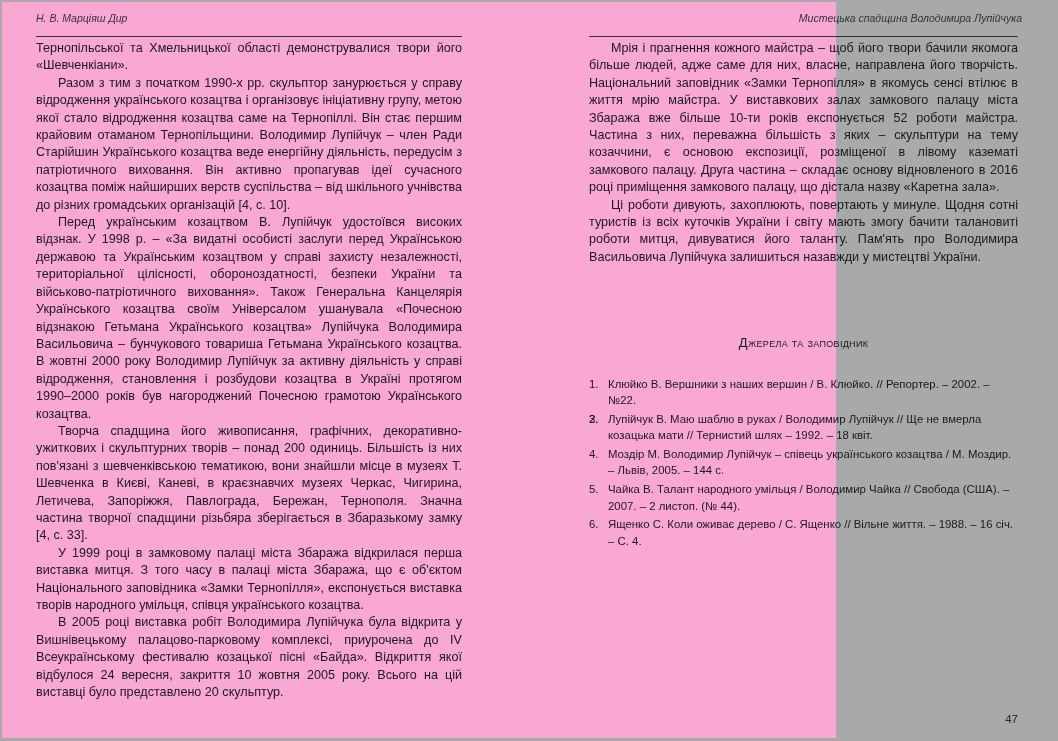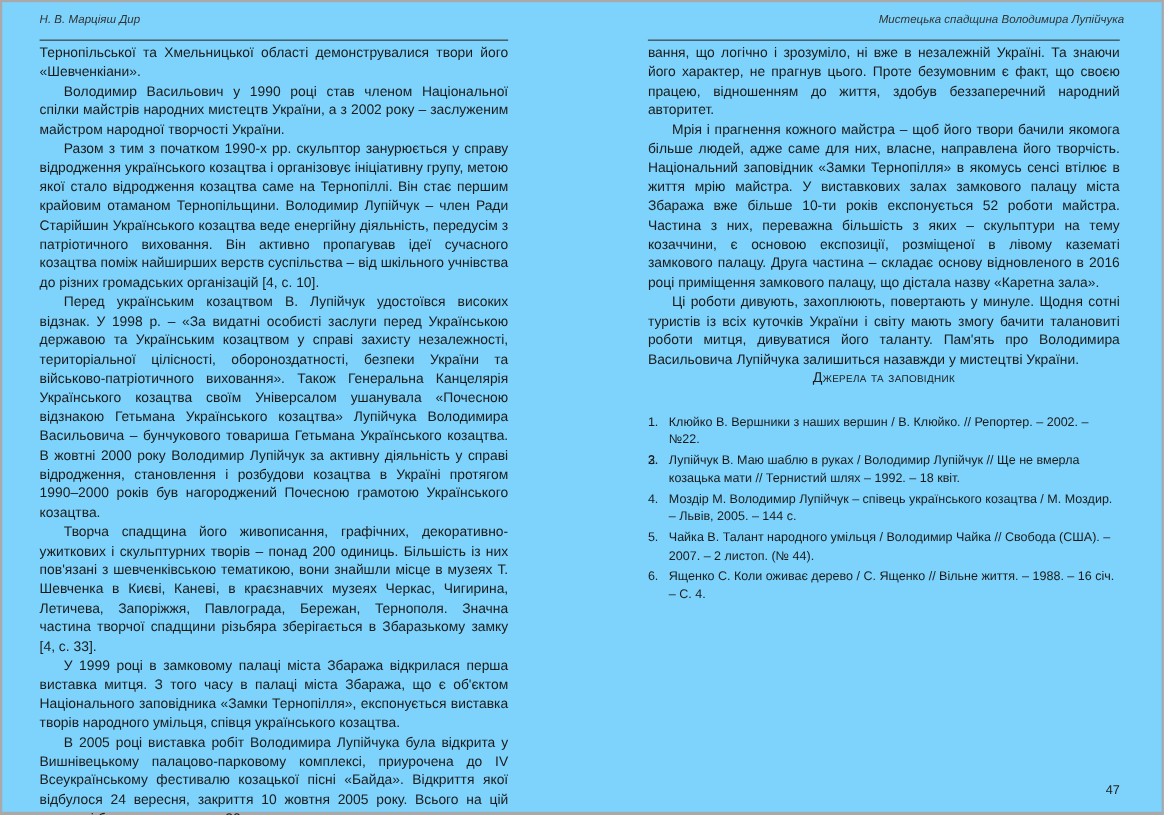--- a/index.html
+++ b/index.html
@@ -3,22 +3,22 @@
 <meta charset="utf-8">
 <style>
   html, body { margin: 0; padding: 0; }
   body {
     width: 1058px; height: 741px; overflow: hidden;
     background: #a9a9a9;
     font-family: "Liberation Sans", sans-serif;
     color: #1a1a1a;
   }
   .spread {
-    position: absolute; left: 2px; top: 2px; width: 1054px; height: 736px;
-    background: #7dd3fc;
+    position: absolute; left: 2px; top: 2px; width: 834px; height: 736px;
+    background: #f9a8d4;
   }
   .page { position: absolute; top: 0; height: 736px; }
   .page.left { left: 0; width: 527px; }
   .page.right { left: 527px; width: 527px; }
 
   .running-head {
     position: absolute; top: 10px;
     font-size: 10.5px; font-style: italic; color: #333;
   }
   .page.left .running-head { left: 34px; }
@@ -64,36 +64,34 @@
 </head>
 <body>
 
 <div class="spread">
 
   <div class="page left">
     <div class="running-head">Н. В. Марціяш Дир</div>
     <div class="head-rule"></div>
     <div class="body-text">
       <p class="noindent">Тернопільської та Хмельницької області демонструвалися твори його «Шевченкіани».</p>
-      <p>Володимир Васильович у 1990 році став членом Національної спілки майстрів народних мистецтв України, а з 2002 року – заслуженим майстром народної творчості України.</p>
       <p>Разом з тим з початком 1990-х рр. скульптор занурюється у справу відродження українського козацтва і організовує ініціативну групу, метою якої стало відродження козацтва саме на Тернопіллі. Він стає першим крайовим отаманом Тернопільщини. Володимир Лупійчук – член Ради Старійшин Українського козацтва веде енергійну діяльність, передусім з патріотичного виховання. Він активно пропагував ідеї сучасного козацтва поміж найширших верств суспільства – від шкільного учнівства до різних громадських організацій [4, с. 10].</p>
       <p>Перед українським козацтвом В. Лупійчук удостоївся високих відзнак. У 1998 р. – «За видатні особисті заслуги перед Українською державою та Українським козацтвом у справі захисту незалежності, територіальної цілісності, обороноздатності, безпеки України та військово-патріотичного виховання». Також Генеральна Канцелярія Українського козацтва своїм Універсалом ушанувала «Почесною відзнакою Гетьмана Українського козацтва» Лупійчука Володимира Васильовича – бунчукового товариша Гетьмана Українського козацтва. В жовтні 2000 року Володимир Лупійчук за активну діяльність у справі відродження, становлення і розбудови козацтва в Україні протягом 1990–2000 років був нагороджений Почесною грамотою Українського козацтва.</p>
       <p>Творча спадщина його живописання, графічних, декоративно-ужиткових і скульптурних творів – понад 200 одиниць. Більшість із них пов'язані з шевченківською тематикою, вони знайшли місце в музеях Т. Шевченка в Києві, Каневі, в краєзнавчих музеях Черкас, Чигирина, Летичева, Запоріжжя, Павлограда, Бережан, Тернополя. Значна частина творчої спадщини різьбяра зберігається в Збаразькому замку [4, с. 33].</p>
       <p>У 1999 році в замковому палаці міста Збаража відкрилася перша виставка митця. З того часу в палаці міста Збаража, що є об'єктом Національного заповідника «Замки Тернопілля», експонується виставка творів народного умільця, співця українського козацтва.</p>
       <p>В 2005 році виставка робіт Володимира Лупійчука була відкрита у Вишнівецькому палацово-парковому комплексі, приурочена до IV Всеукраїнському фестивалю козацької пісні «Байда». Відкриття якої відбулося 24 вересня, закриття 10 жовтня 2005 року. Всього на цій виставці було представлено 20 скульптур.</p>
 
     </div>
     <div class="folio">46</div>
   </div>
 
   <div class="page right">
     <div class="running-head">Мистецька спадщина Володимира Лупійчука</div>
     <div class="head-rule"></div>
     <div class="body-text">
-      <p class="noindent">вання, що логічно і зрозуміло, ні вже в незалежній Україні. Та знаючи його характер, не прагнув цього. Проте безумовним є факт, що своєю працею, відношенням до життя, здобув беззаперечний народний авторитет.</p>
       <p>Мрія і прагнення кожного майстра – щоб його твори бачили якомога більше людей, адже саме для них, власне, направлена його творчість. Національний заповідник «Замки Тернопілля» в якомусь сенсі втілює в життя мрію майстра. У виставкових залах замкового палацу міста Збаража вже більше 10-ти років експонується 52 роботи майстра. Частина з них, переважна більшість з яких – скульптури на тему козаччини, є основою експозиції, розміщеної в лівому казематі замкового палацу. Друга частина – складає основу відновленого в 2016 році приміщення замкового палацу, що дістала назву «Каретна зала».</p>
       <p>Ці роботи дивують, захоплюють, повертають у минуле. Щодня сотні туристів із всіх куточків України і світу мають змогу бачити талановиті роботи митця, дивуватися його таланту. Пам'ять про Володимира Васильовича Лупійчука залишиться назавжди у мистецтві України.</p>
     </div>
 
     <div class="section-title">Джерела та заповідник</div>
 
     <ol class="refs">
       <li>
         <span class="num">1.</span>
         <span>Клюйко В. Вершники з наших вершин / В. Клюйко. // Репортер. – 2002. – №22.</span>

